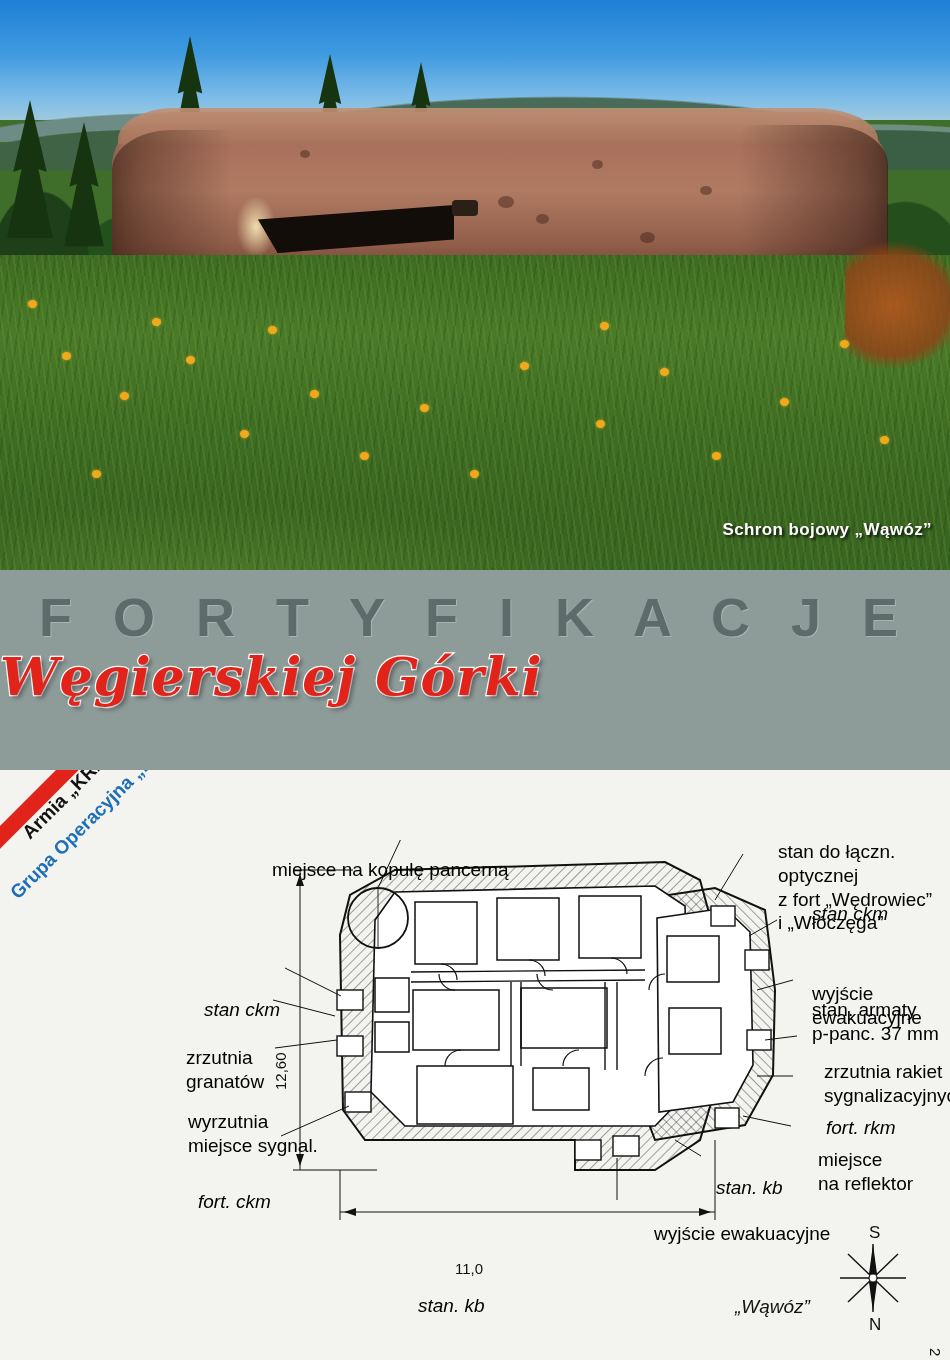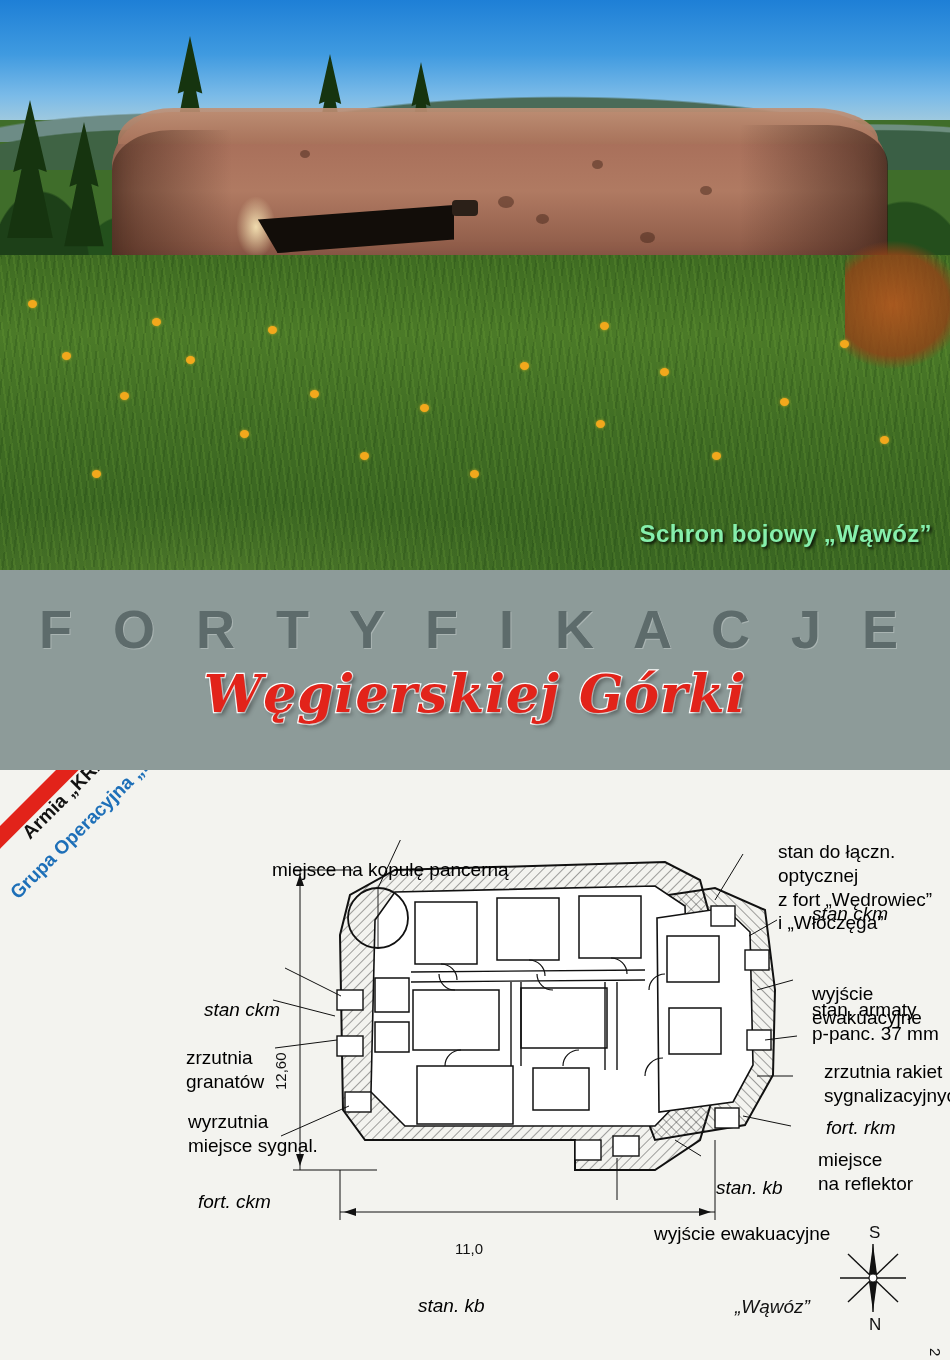--- a/index.html
+++ b/index.html
@@ -126,58 +126,56 @@
   .shrub-r {
     position: absolute; left: 845px; top: 240px; width: 120px; height: 130px;
     background: radial-gradient(ellipse at 40% 50%, #b9541e 0%, #8e4418 55%, transparent 70%);
     opacity: .85;
   }
 
   
   .photo-caption {
     position: absolute;
     right: 18px; top: 520px;
-    font-size: 24px;
+    font-size: 17px;
     font-weight: bold;
-    color: #86efac;
+    color: #ffffff;
     text-shadow: 2px 2px 3px rgba(0,0,0,.85);
     letter-spacing: .4px;
   }
 
   
   .band {
     position: absolute;
     left: 0; top: 570px;
     width: 950px; height: 200px;
     background: #8d9b99;
   }
   .band-title1 {
     position: absolute;
-    left: 0; top: 28px; width: 950px;
+    left: 0; top: 16px; width: 950px;
     text-align: center;
     font-size: 54px;
     font-weight: bold;
     letter-spacing: 13px;
     color: #5d6b6b;
     text-shadow: 1px 1px 0 rgba(255,255,255,.25);
   }
   .band-title2 {
     position: absolute;
     left: 0; top: 76px; width: 950px;
-    text-align: center;
     font-family: "DejaVu Serif", serif;
     font-style: italic;
     font-weight: bold;
     font-size: 52px;
     color: #e2231a;
     letter-spacing: 1px;
     -webkit-text-stroke: 2.5px #ffffff;
     paint-order: stroke fill;
     text-shadow: 3px 3px 4px rgba(0,0,0,.35);
-    margin-top: 17px;
   }
   .band-sub {
     position: absolute;
     left: 0; top: 147px; width: 950px;
     text-align: center;
     font-size: 31px;
     font-weight: bold;
     color: #111111;
     letter-spacing: .2px;
   }
@@ -428,21 +426,21 @@
   <div class="lbl" style="left:654px; top:452px;">wyjście ewakuacyjne</div>
   <div class="lbl i" style="left:418px; top:524px;">stan. kb</div>
   <div class="lbl i" style="left:204px; top:228px;">stan ckm</div>
   <div class="lbl" style="left:186px; top:276px;">zrzutnia
 granatów</div>
   <div class="lbl" style="left:188px; top:340px;">wyrzutnia
 miejsce sygnal.</div>
   <div class="lbl i" style="left:198px; top:420px;">fort. ckm</div>
 
   <div class="dimtxt vert" style="left:272px; top:1125px; position:absolute; left:272px; top:320px;">12,60</div>
-  <div class="dimtxt" style="left:455px; top:470px;">11,0</div>
+  <div class="dimtxt" style="left:455px; top:490px;">11,0</div>
 
   <svg class="compass" viewBox="0 0 90 110" width="90" height="110" style="top:452px; left:828px;">
     <text x="41" y="16" font-family="Liberation Sans" font-size="17" fill="#111">S</text>
     <text x="41" y="108" font-family="Liberation Sans" font-size="17" fill="#111">N</text>
     <g stroke="#111" stroke-width="1.4" fill="none">
       <line x1="45" y1="22" x2="45" y2="90"></line>
       <line x1="12" y1="56" x2="78" y2="56"></line>
       <line x1="20" y1="32" x2="70" y2="80"></line>
       <line x1="70" y1="32" x2="20" y2="80"></line>
     </g>

